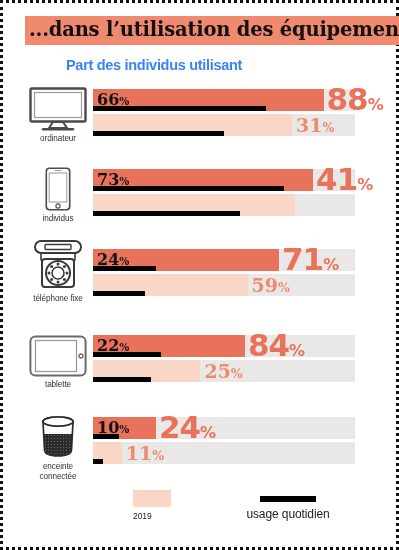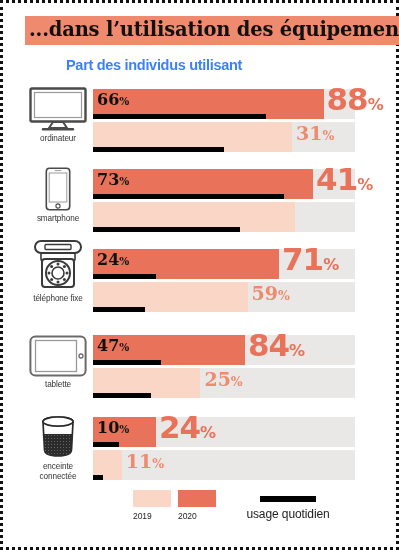--- a/index.html
+++ b/index.html
@@ -23,21 +23,21 @@
 
   
   .row{position:absolute;left:0;width:399px;}
   .icon-cell{position:absolute;left:22px;top:0;width:66px;
              display:flex;flex-direction:column;align-items:center;}
   .icon-box{height:44px;display:flex;align-items:flex-end;justify-content:center;}
   .icon-label{margin-top:3px;font-size:8.2px;color:#333333;text-align:center;
               line-height:10px;letter-spacing:-0.1px;white-space:pre-line;}
 
   .bars{position:absolute;left:90px;top:2px;width:262px;}
-  .track{position:relative;width:262px;height:30px;background:#EAE8E6;}
+  .track{position:relative;width:262px;height:22px;background:#EAE8E6;}
   .track.second{margin-top:3px;}
   .fill{position:absolute;left:0;top:0;height:100%;}
   .fill.y2020{background:#E8735A;}
   .fill.y2019{background:#F9D6C6;}
   .quot{position:absolute;left:0;bottom:0px;height:5px;background:#000000;}
 
   .inline-pct{position:absolute;left:4px;top:1px;
               font-family:"DejaVu Serif","Liberation Serif",serif;
               font-weight:700;font-size:16px;color:#111111;line-height:20px;
               white-space:nowrap;}
@@ -105,21 +105,21 @@
       <div class="row" style="top: 164px;">
         <div class="icon-cell">
           <div class="icon-box">
             <svg width="26" height="44" viewBox="0 0 26 44">
      <rect x="1.3" y="1.3" width="23.4" height="41.4" rx="3.2" fill="#fff" stroke="#4a4a4a" stroke-width="1.6"></rect>
      <rect x="4.2" y="6" width="17.6" height="29" fill="#fff" stroke="#9a9a9a" stroke-width="1"></rect>
      <circle cx="13" cy="39" r="2.1" fill="none" stroke="#4a4a4a" stroke-width="1.1"></circle>
      <path d="M9.6 3.6 H16.4" stroke="#9a9a9a" stroke-width="1"></path>
    </svg>
           </div>
-          <div class="icon-label">smartphone</div>
+          <div class="icon-label">individus</div>
         </div>
         <div class="bars">
           <div class="track">
             <div class="fill y2020" style="width: 220.08px;"></div>
             <div class="quot" style="width: 191.26px;"></div>
             <div class="inline-pct"><span>73</span><span class="sign">%</span></div>
             <div class="big" style="left: 223.08px;"><span>41</span><span class="sign">%</span></div>
           </div>
           <div class="track second">
             <div class="fill y2019" style="width: 201.74px;"></div>
@@ -173,21 +173,21 @@
      <rect x="6.5" y="5.5" width="41" height="31" fill="#fff" stroke="#9a9a9a" stroke-width="1.3"></rect>
      <circle cx="52" cy="21" r="2" fill="none" stroke="#6a6a6a" stroke-width="1.3"></circle>
    </svg>
           </div>
           <div class="icon-label">tablette</div>
         </div>
         <div class="bars">
           <div class="track">
             <div class="fill y2020" style="width: 151.96px;"></div>
             <div class="quot" style="width: 68.12px;"></div>
-            <div class="inline-pct"><span>47</span><span class="sign">%</span></div>
+            <div class="inline-pct"><span>22</span><span class="sign">%</span></div>
             <div class="big" style="left: 154.96px;"><span>84</span><span class="sign">%</span></div>
           </div>
           <div class="track second">
             <div class="fill y2019" style="width: 107.42px;"></div>
             <div class="quot" style="width: 57.64px;"></div>
             <div class="mid" style="left: 111.42px;"><span>25</span><span class="sign">%</span></div>
           </div>
         </div>
       </div>
       <div class="row" style="top: 412px;">
@@ -227,23 +227,19 @@
           </div>
         </div>
       </div>
     </div>
 
   <div id="legend">
       <div class="lg" style="left: 130px; top: 0px; width: 38px;">
         <div class="swatch" style="background: rgb(249, 214, 198);"></div>
         <div class="lbl">2019</div>
       </div>
-      <div class="lg" style="left: 175px; top: 0px; width: 38px;">
-        <div class="swatch" style="background: rgb(232, 115, 90);"></div>
-        <div class="lbl">2020</div>
-      </div>
       <div class="lg-line" style="left: 240px; top: 0px; width: 90px; text-align: center;">
         <div class="bar" style="background: rgb(0, 0, 0);"></div>
         <div class="lbl">usage quotidien</div>
       </div>
     </div>
 
 </div>
 
 </body></html>

